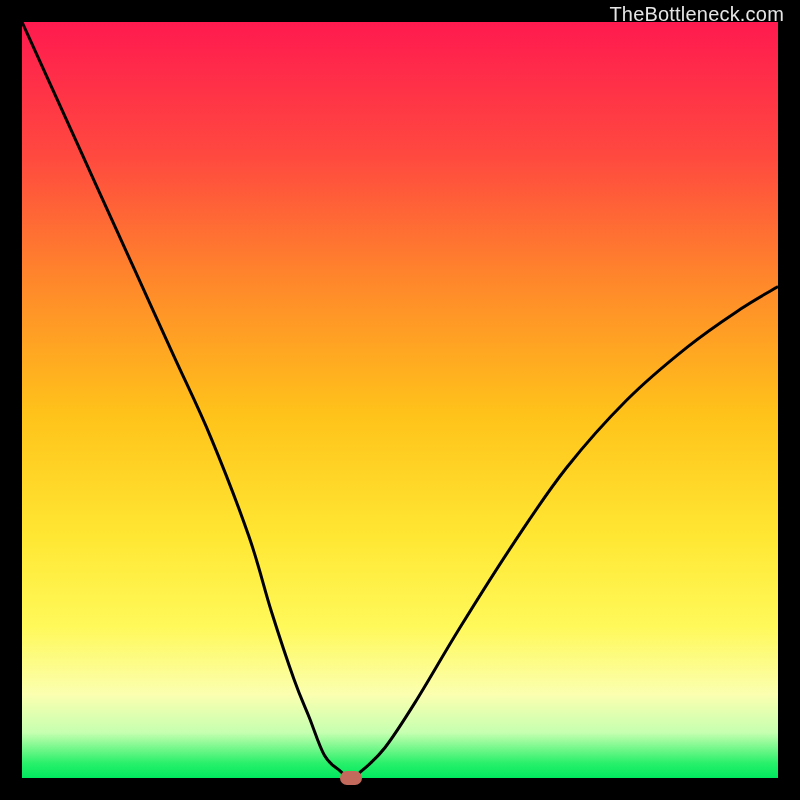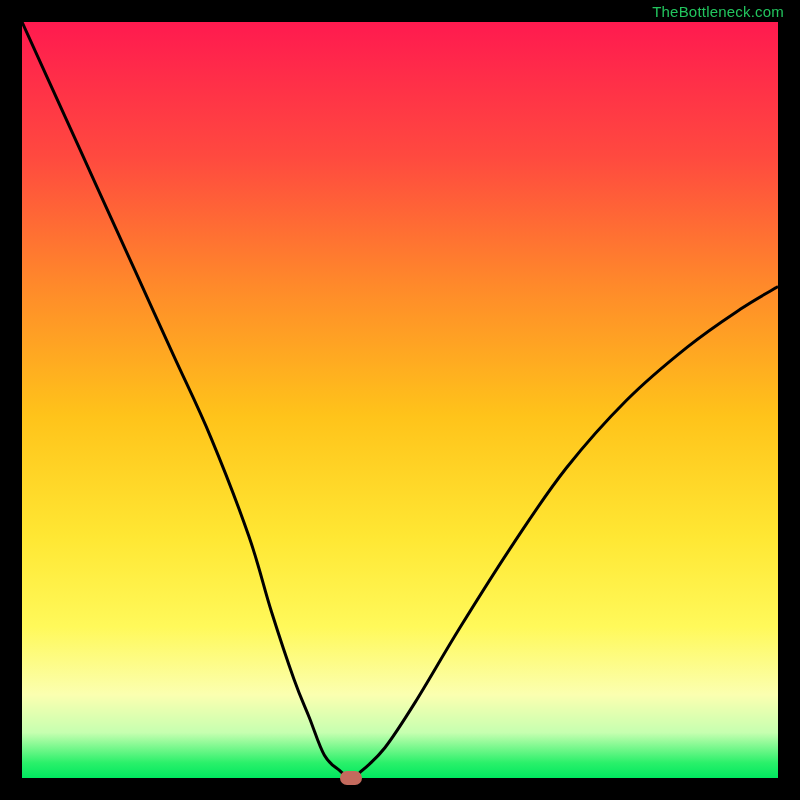--- a/index.html
+++ b/index.html
@@ -27,22 +27,22 @@
       #fbffb0 89%,
       #c6ffb0 94%,
       #2af06a 98%,
       #00e85f 100%
     );
   }
   .watermark {
     position: absolute;
     top: 3px;
     right: 16px;
-    color: #22c55e;
-    font-size: 15px;
+    color: #e5e5e5;
+    font-size: 20px;
     font-weight: 500;
     letter-spacing: 0.2px;
     user-select: none;
   }
   svg.curve {
     position: absolute;
     left: 0;
     top: 0;
     width: 756px;
     height: 756px;

